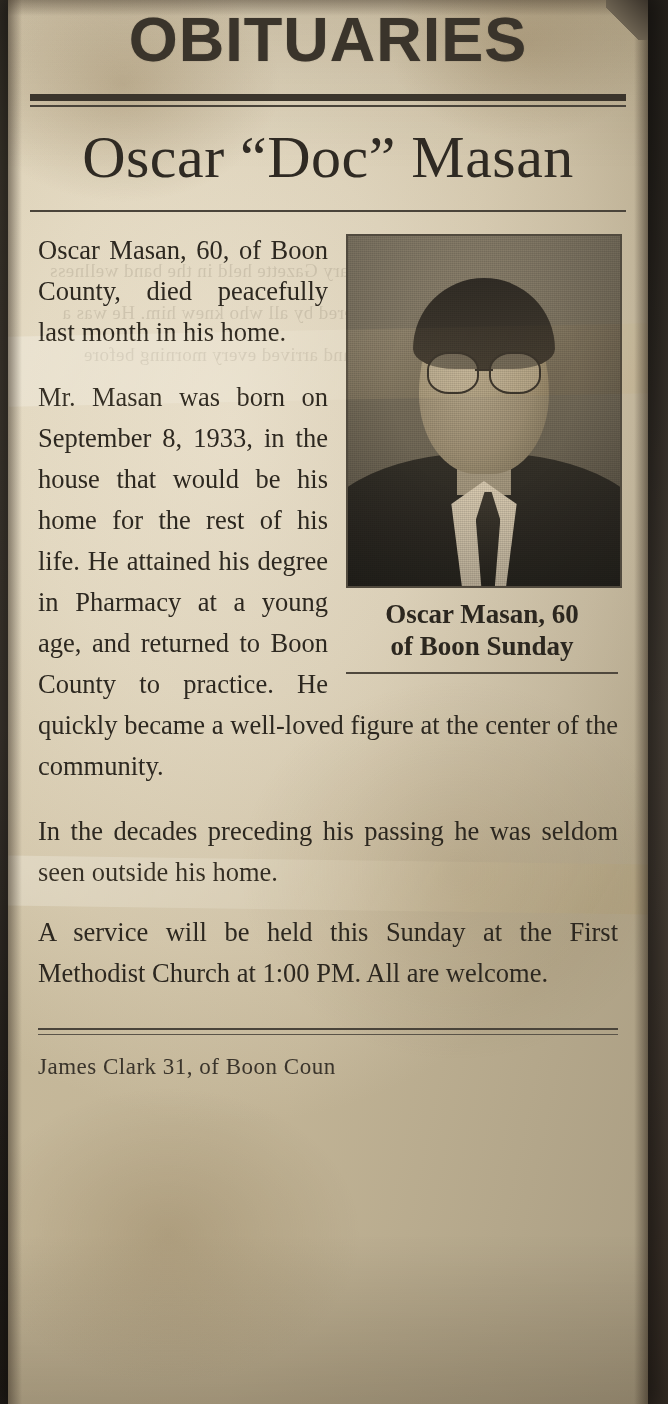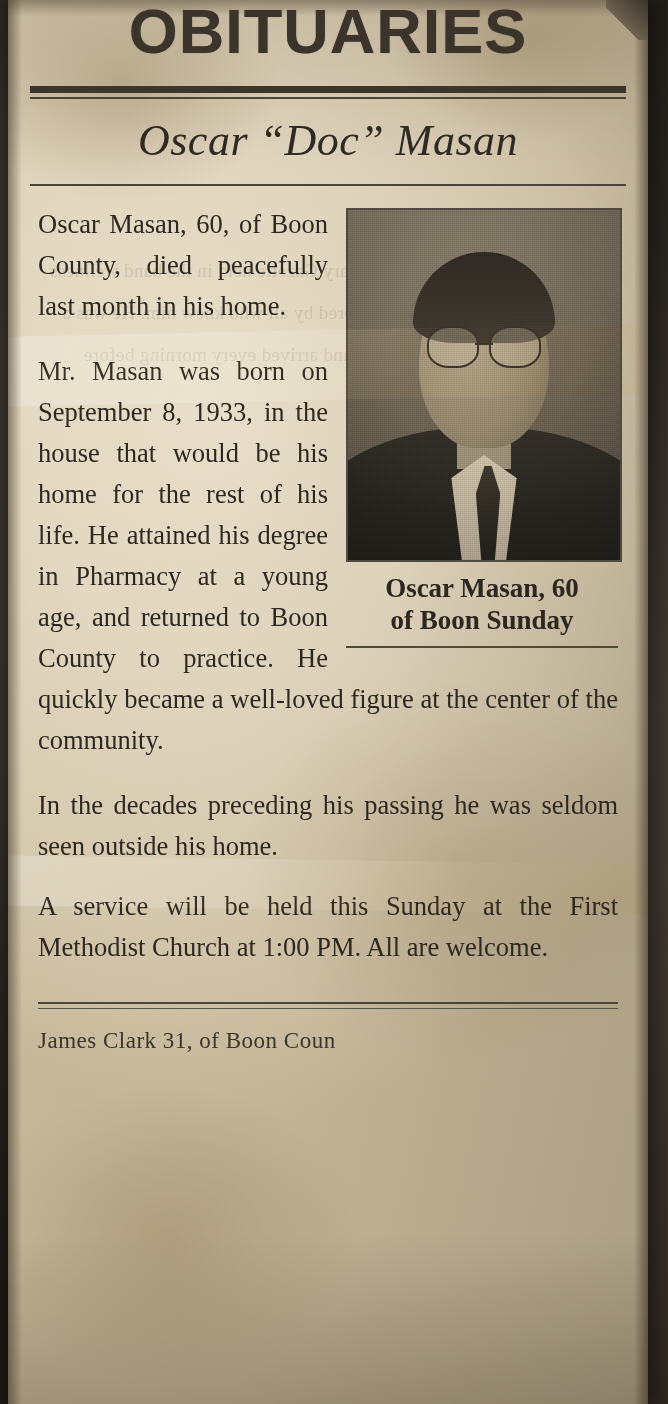--- a/index.html
+++ b/index.html
@@ -74,21 +74,21 @@
     letter-spacing: 0.4px;
     transform: scaleX(-1);
     padding: 250px 30px 0 30px;
     box-sizing: border-box;
     font-family: "Liberation Serif", serif;
   }
 
   .paper-inner {
     position: relative;
     z-index: 3;
-    padding: 0 22px;
+    padding: 8px 22px;
   }
 
   
   .masthead {
     text-align: center;
     font-family: "Liberation Sans", sans-serif;
     font-weight: bold;
     font-size: 63px;
     letter-spacing: 1px;
     color: #3a342b;
@@ -109,26 +109,25 @@
     margin: 4px 0;
   }
   .rule-hair {
     height: 1px;
     background: #5b5449;
     margin: 3px 0;
   }
 
   .headline {
     text-align: center;
-    font-size: 44px;
+    font-size: 60px;
     color: #2f2a23;
     letter-spacing: 0.5px;
     padding: 12px 0 14px 0;
     font-family: "Liberation Serif", serif;
-    font-style: italic;
   }
 
   
   .body-area {
     padding: 14px 8px 0 8px;
     color: #2d2820;
     font-size: 26.5px;
     line-height: 41px;
     text-align: justify;
   }

